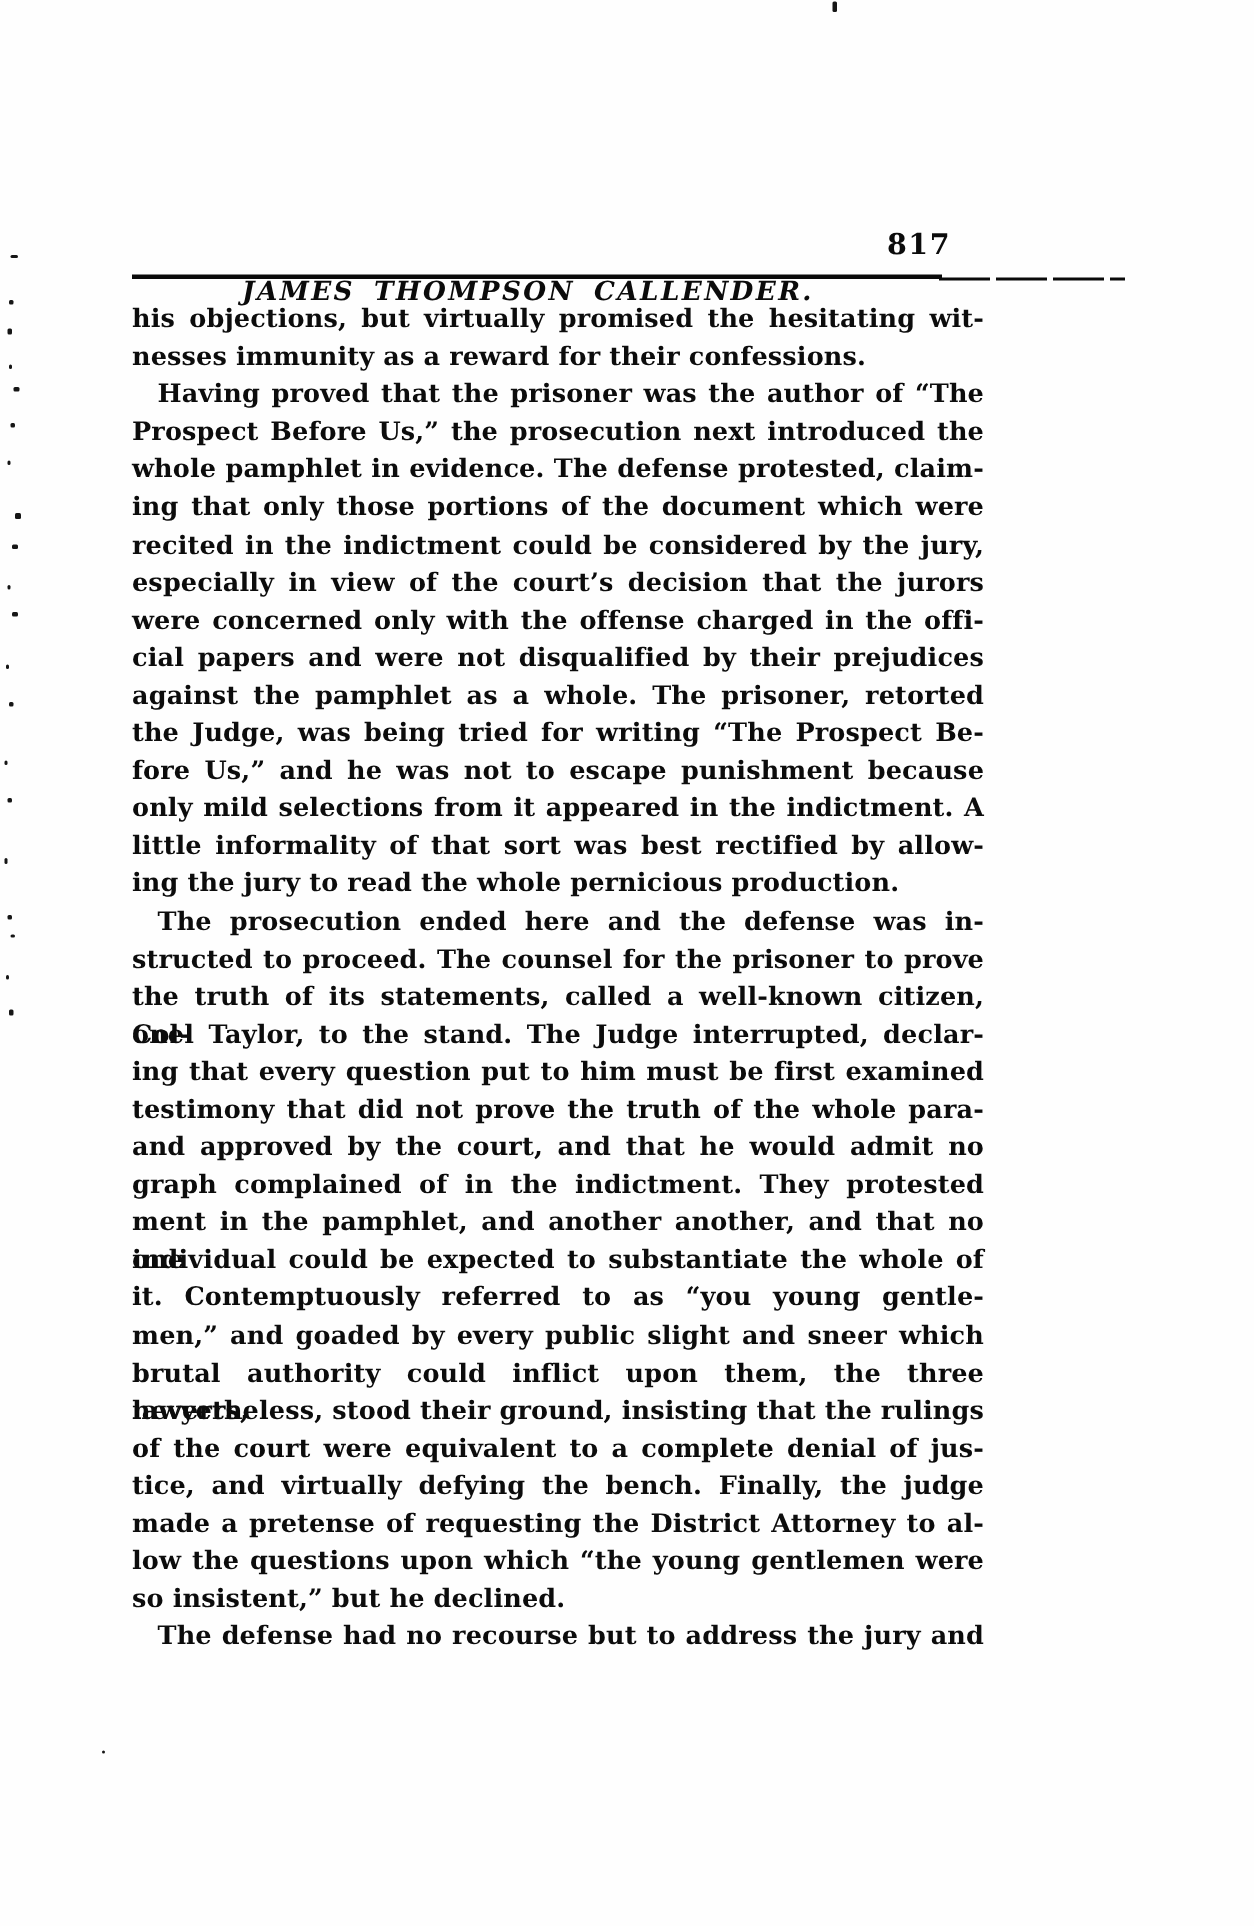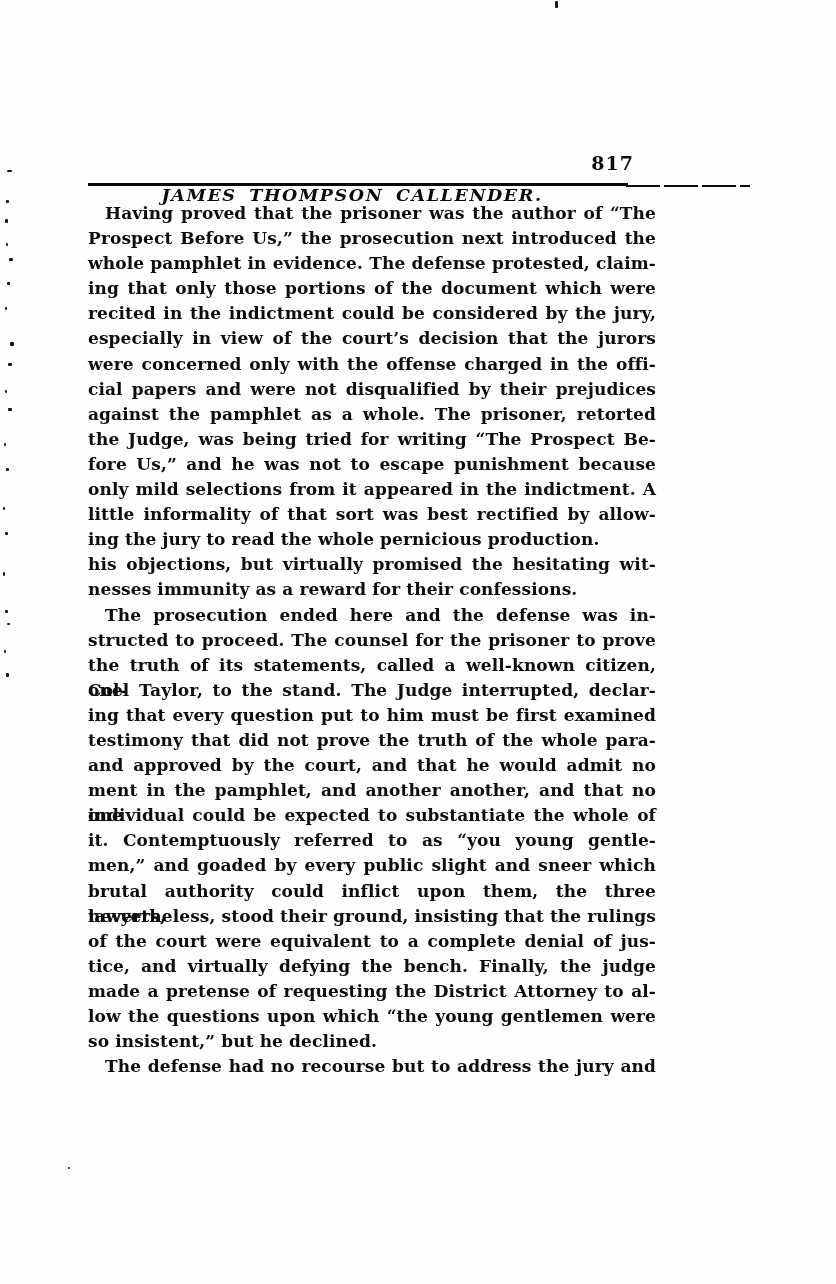--- a/index.html
+++ b/index.html
@@ -70,47 +70,48 @@
     <div class="running-header">
       <div class="header-title">JAMES THOMPSON CALLENDER.</div>
       <div class="page-number">817</div>
     </div>
 
     <div class="header-rule-thick"></div>
     <div class="header-rule-thin"></div>
 
     <div class="text-body">
         <div class="paragraph">
+          <div class="text-line">his objections, but virtually promised the hesitating wit-</div>
+          <div class="text-line para-end">nesses immunity as a reward for their confessions.</div>
+        </div>
+        <div class="paragraph">
           <div class="text-line indent">Having proved that the prisoner was the author of “The</div>
           <div class="text-line">Prospect Before Us,” the prosecution next introduced the</div>
           <div class="text-line">whole pamphlet in evidence.  The defense protested, claim-</div>
           <div class="text-line">ing that only those portions of the document which were</div>
           <div class="text-line">recited in the indictment could be considered by the jury,</div>
           <div class="text-line">especially in view of the court’s decision that the jurors</div>
           <div class="text-line">were concerned only with the offense charged in the offi-</div>
           <div class="text-line">cial papers and were not disqualified by their prejudices</div>
           <div class="text-line">against the pamphlet as a whole.  The prisoner, retorted</div>
           <div class="text-line">the Judge, was being tried for writing “The Prospect Be-</div>
           <div class="text-line">fore Us,” and he was not to escape punishment because</div>
           <div class="text-line">only mild selections from it appeared in the indictment.  A</div>
           <div class="text-line">little informality of that sort was best rectified by allow-</div>
           <div class="text-line para-end">ing the jury to read the whole pernicious production.</div>
         </div>
         <div class="paragraph">
-          <div class="text-line">his objections, but virtually promised the hesitating wit-</div>
-          <div class="text-line para-end">nesses immunity as a reward for their confessions.</div>
-        </div>
-        <div class="paragraph">
           <div class="text-line indent">The prosecution ended here and the defense was in-</div>
           <div class="text-line">structed to proceed.  The counsel for the prisoner to prove</div>
           <div class="text-line">the truth of its statements, called a well-known citizen, Col-</div>
           <div class="text-line">onel Taylor, to the stand.  The Judge interrupted, declar-</div>
           <div class="text-line">ing that every question put to him must be first examined</div>
           <div class="text-line">testimony that did not prove the truth of the whole para-</div>
           <div class="text-line">and approved by the court, and that he would admit no</div>
+          <div class="text-line">graph complained of in the indictment.  They protested</div>
           <div class="text-line">ment in the pamphlet, and another another, and that no one</div>
           <div class="text-line">individual could be expected to substantiate the whole of</div>
           <div class="text-line">it.  Contemptuously referred to as “you young gentle-</div>
           <div class="text-line">men,” and goaded by every public slight and sneer which</div>
           <div class="text-line">brutal authority could inflict upon them, the three lawyers,</div>
           <div class="text-line">nevertheless, stood their ground, insisting that the rulings</div>
           <div class="text-line">of the court were equivalent to a complete denial of jus-</div>
           <div class="text-line">tice, and virtually defying the bench.  Finally, the judge</div>
           <div class="text-line">made a pretense of requesting the District Attorney to al-</div>
           <div class="text-line">low the questions upon which “the young gentlemen were</div>

